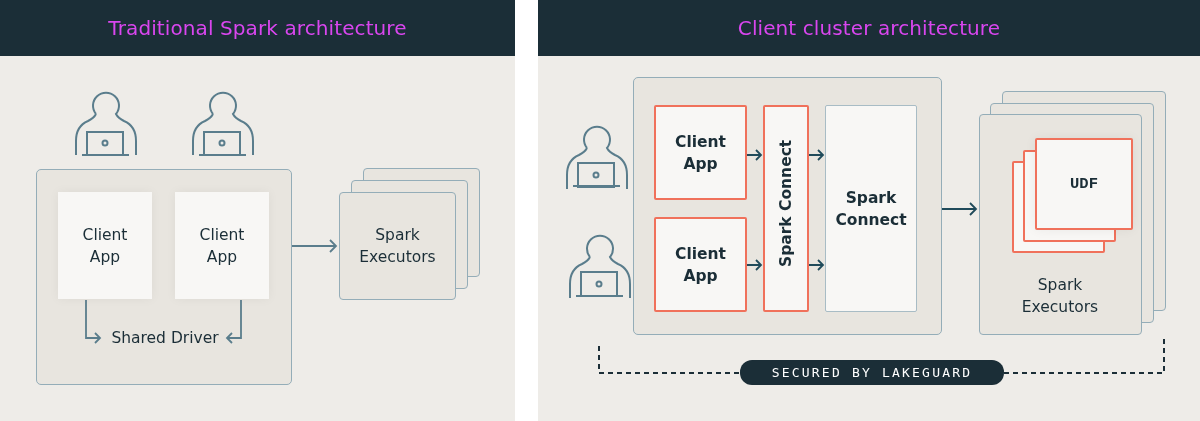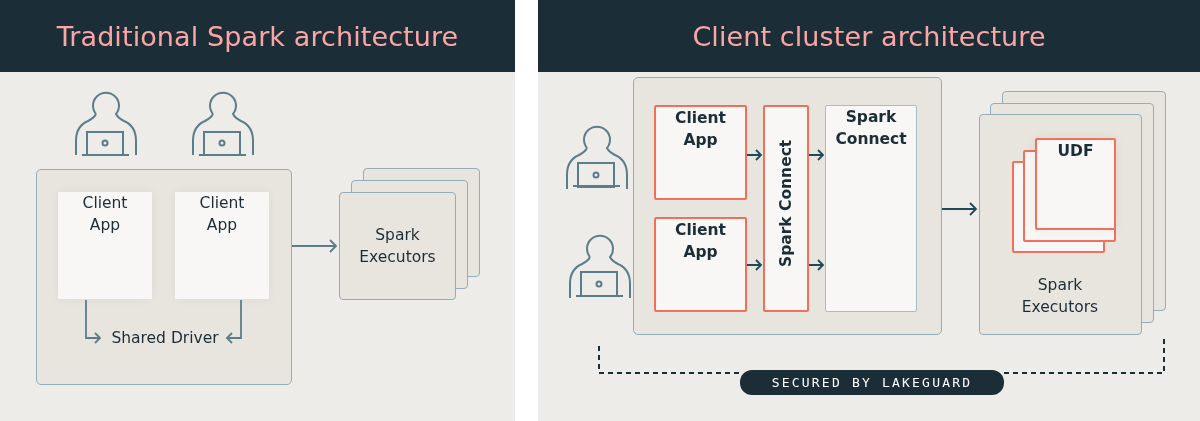--- a/index.html
+++ b/index.html
@@ -2,52 +2,52 @@
 <html><head>
 <meta charset="utf-8">
 <style>
   * { box-sizing: border-box; margin: 0; padding: 0; }
   html, body { width: 1200px; height: 421px; background: #ffffff; overflow: hidden; }
   body { position: relative; font-family: "DejaVu Sans", sans-serif; color: #1b2e37; }
   .panel { position: absolute; top: 0; height: 421px; background: #eeece8; }
   .panel-left { left: 0; width: 515px; }
   .panel-right { left: 538px; width: 662px; }
   .panel-header {
-    position: absolute; left: 0; top: 0; right: 0; height: 72px;
-    background: #1b2e37; color: #fca5a5;
+    position: absolute; left: 0; top: 0; right: 0; height: 56px;
+    background: #1b2e37; color: #d946ef;
     display: flex; align-items: center; justify-content: center;
-    font-size: 27px; font-weight: normal; letter-spacing: 0.1px;
+    font-size: 20px; font-weight: normal; letter-spacing: 0.1px;
   }
   .container {
     position: absolute; background: #e8e5df;
     border: 1.5px solid #94adb8; border-radius: 5px;
   }
   .box {
     position: absolute; background: #f8f7f5;
-    display: flex; align-items: flex-start; justify-content: center; text-align: center;
+    display: flex; align-items: center; justify-content: center; text-align: center;
     font-size: 15.5px; line-height: 22px; color: #1b2e37;
   }
   .box.plain { box-shadow: 0 0 10px rgba(0,0,0,0.05); }
   .box.red { border: 2px solid #f0715b; border-radius: 2px; font-weight: bold; }
   .box.blue { border: 1.5px solid #a8bcc5; border-radius: 2px; font-weight: bold; }
   .exec {
     position: absolute; background: #e8e5df;
     border: 1.5px solid #94adb8; border-radius: 4px;
   }
   .label {
     position: absolute; font-size: 15.5px; line-height: 22px; text-align: center; color: #1b2e37;
   }
   .vertical-text {
     position: absolute; transform: rotate(-90deg); white-space: nowrap;
     font-weight: bold; font-size: 15.5px; color: #1b2e37;
   }
   .badge {
     position: absolute; background: #1b2e37; color: #ffffff;
     border-radius: 12px; display: flex; align-items: center; justify-content: center;
-    font-family: "DejaVu Sans Mono", monospace; font-size: 13px; letter-spacing: 2.2px; margin-top: 10px;
+    font-family: "DejaVu Sans Mono", monospace; font-size: 13px; letter-spacing: 2.2px;
   }
   svg { position: absolute; left: 0; top: 0; overflow: visible; }
 </style>
 </head>
 <body>
 
 <div class="panel panel-left">
   <div class="panel-header">Traditional Spark architecture</div>
 
   <svg width="515" height="421">
@@ -124,21 +124,21 @@
   <div class="box blue" style="left:287px; top:105px; width:92px; height:207px;">
     <div><span>Spark</span><br><span>Connect</span></div>
   </div>
 
   <div class="exec" style="left:464px; top:91px; width:164px; height:220px;"></div>
   <div class="exec" style="left:452px; top:103px; width:164px; height:220px;"></div>
   <div class="exec" style="left:441px; top:114px; width:163px; height:221px;"></div>
 
   <div class="box red" style="left:474px; top:161px; width:93px; height:92px;"></div>
   <div class="box red" style="left:485px; top:150px; width:93px; height:92px;"></div>
-  <div class="box red" style="left:497px; top:138px; width:81px; height:92px; box-shadow: 0 0 12px rgba(0,0,0,0.06);">
+  <div class="box red" style="left:497px; top:138px; width:98px; height:92px; box-shadow: 0 0 12px rgba(0,0,0,0.06); font-family: Liberation Mono, monospace;">
     <span>UDF</span>
   </div>
 
   <div class="label" style="left:462px; top:274px; width:120px;">
     <span>Spark</span><br><span>Executors</span>
   </div>
 
   <svg width="662" height="421">
     <g fill="none" stroke="#1f4a5a" stroke-width="1.8">
       <path d="M209,155 H223 M218,150 L223,155 L218,160"></path>

